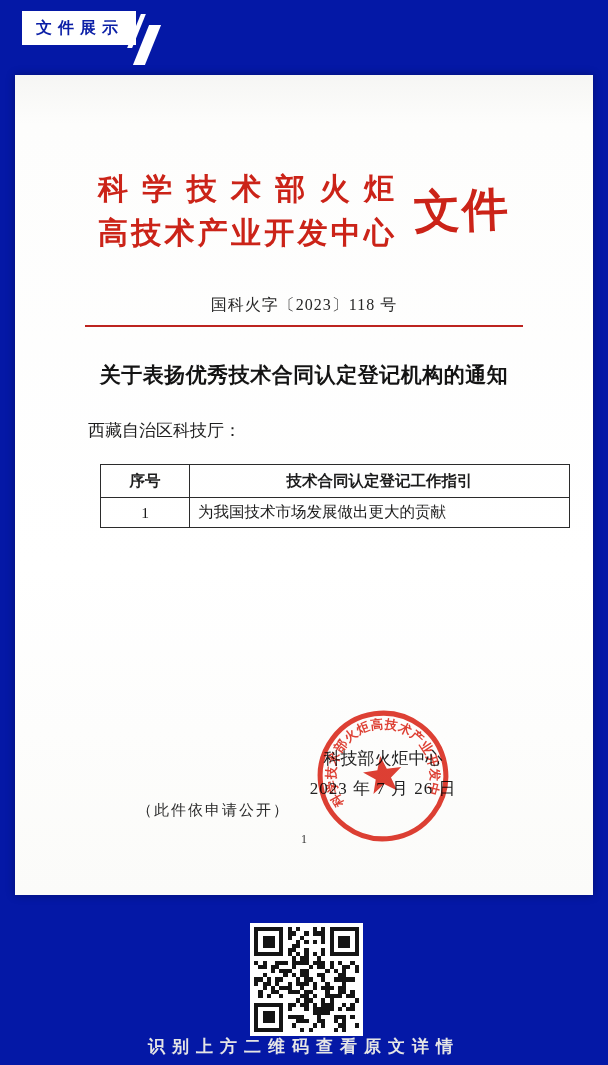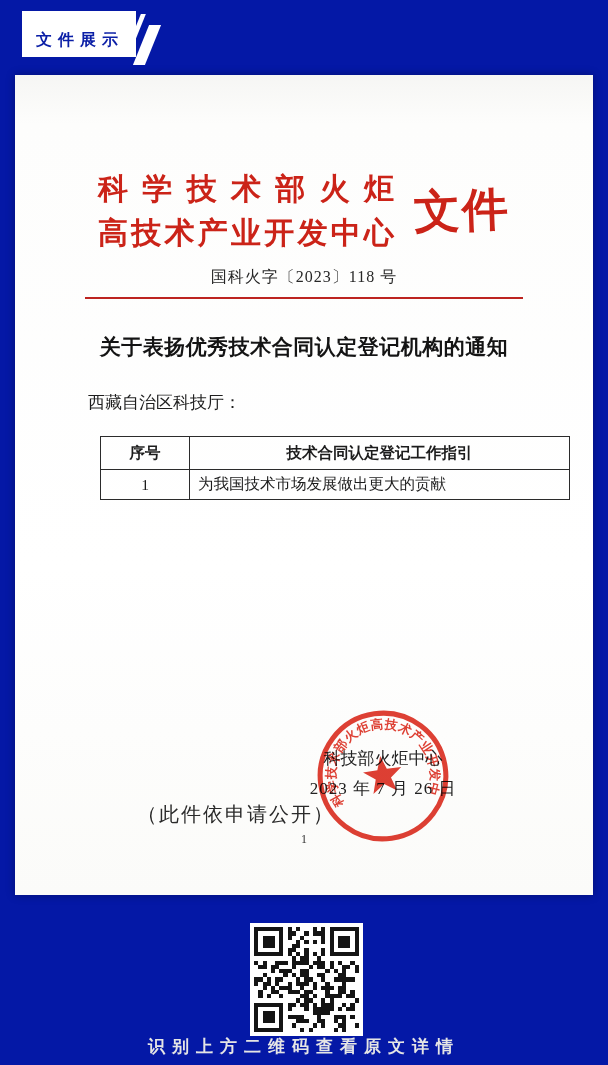--- a/index.html
+++ b/index.html
@@ -5,21 +5,21 @@
   html,body{margin:0;padding:0;}
   body{
     width:608px;height:1065px;position:relative;overflow:hidden;
     background:#0418a6;
     font-family:"Liberation Serif", serif;
   }
   
   .badge-wrap{position:absolute;left:22px;top:11px;height:44px;}
   .badge-box{
     background:#ffffff;color:#0a1ea6;
-    height:34px;line-height:34px;padding:12px 12px 0 14px;
+    height:34px;line-height:34px;padding:0 12px 0 14px;
     font-family:"Liberation Sans", sans-serif;
     font-weight:bold;font-size:16px;letter-spacing:6px;
     display:inline-block;vertical-align:top;
   }
   .badge-slash{position:absolute;background:#ffffff;transform:skewX(-22deg);}
   .badge-slash.s1{left:112px;top:3px;width:5px;height:34px;}
   .badge-slash.s2{left:119px;top:14px;width:12px;height:40px;}
   
   .paper{
     position:absolute;left:15px;top:75px;width:578px;height:820px;
@@ -32,21 +32,21 @@
   .org-line{
     display:flex;justify-content:space-between;
     color:#cb2318;font-weight:bold;font-size:30px;line-height:44px;
     font-family:"Liberation Serif", serif;
   }
   .doc-type{
     color:#cb2318;font-weight:bold;font-size:46px;letter-spacing:2px;
     transform:rotate(-2deg);
   }
   .doc-number{
-    text-align:center;margin-top:12px;font-size:16px;color:#272727;letter-spacing:1px;
+    text-align:center;margin-top:40px;font-size:16px;color:#272727;letter-spacing:1px;
   }
   .red-rule{margin:9px auto 0 auto;width:438px;height:2px;background:#bd2420;}
   .doc-title{
     margin:34px 30px 0 30px;text-align:center;
     font-size:21px;font-weight:bold;color:#141414;letter-spacing:.5px;
   }
   .salutation{margin:30px 70px 0 73px;font-size:17px;}
   .body-par{
     margin:6px 70px 0 73px;width:435px;
     font-size:17px;line-height:24.6px;text-align:justify;color:#232323;
@@ -62,21 +62,21 @@
   .award-table th{height:32px;font-weight:bold;text-align:center;}
   .award-table td{height:29px;}
   .award-table .col-idx{width:72px;}
   .award-table td.c{text-align:center;}
   .par2{margin-top:22px;}
   
   .signature{position:absolute;left:268px;top:672px;width:200px;text-align:center;font-size:17px;color:#222;}
   .sign-date{position:absolute;left:258px;top:702px;width:220px;text-align:center;font-size:17px;color:#222;letter-spacing:1px;}
   .seal{position:absolute;left:292px;top:625px;width:152px;height:152px;
         mix-blend-mode:multiply;opacity:.92;transform:rotate(-8deg);}
-  .disclosure{position:absolute;left:122px;top:726px;font-size:20px;color:#2a2a2a;letter-spacing:2px;}
+  .disclosure{position:absolute;left:122px;top:726px;font-size:15px;color:#2a2a2a;letter-spacing:2px;}
   .page-num{position:absolute;left:0;right:0;top:757px;text-align:center;font-size:12px;color:#333;}
   
   .qr{position:absolute;left:250px;top:923px;width:113px;height:113px;background:#ffffff;}
   .qr svg{width:113px;height:113px;display:block;shape-rendering:crispEdges;}
   .footer-caption{
     position:absolute;left:0;right:0;top:1035px;text-align:center;
     font-family:"Liberation Sans", sans-serif;
     font-size:17px;font-weight:bold;letter-spacing:7px;color:#e5e5e5;
   }
 </style>

